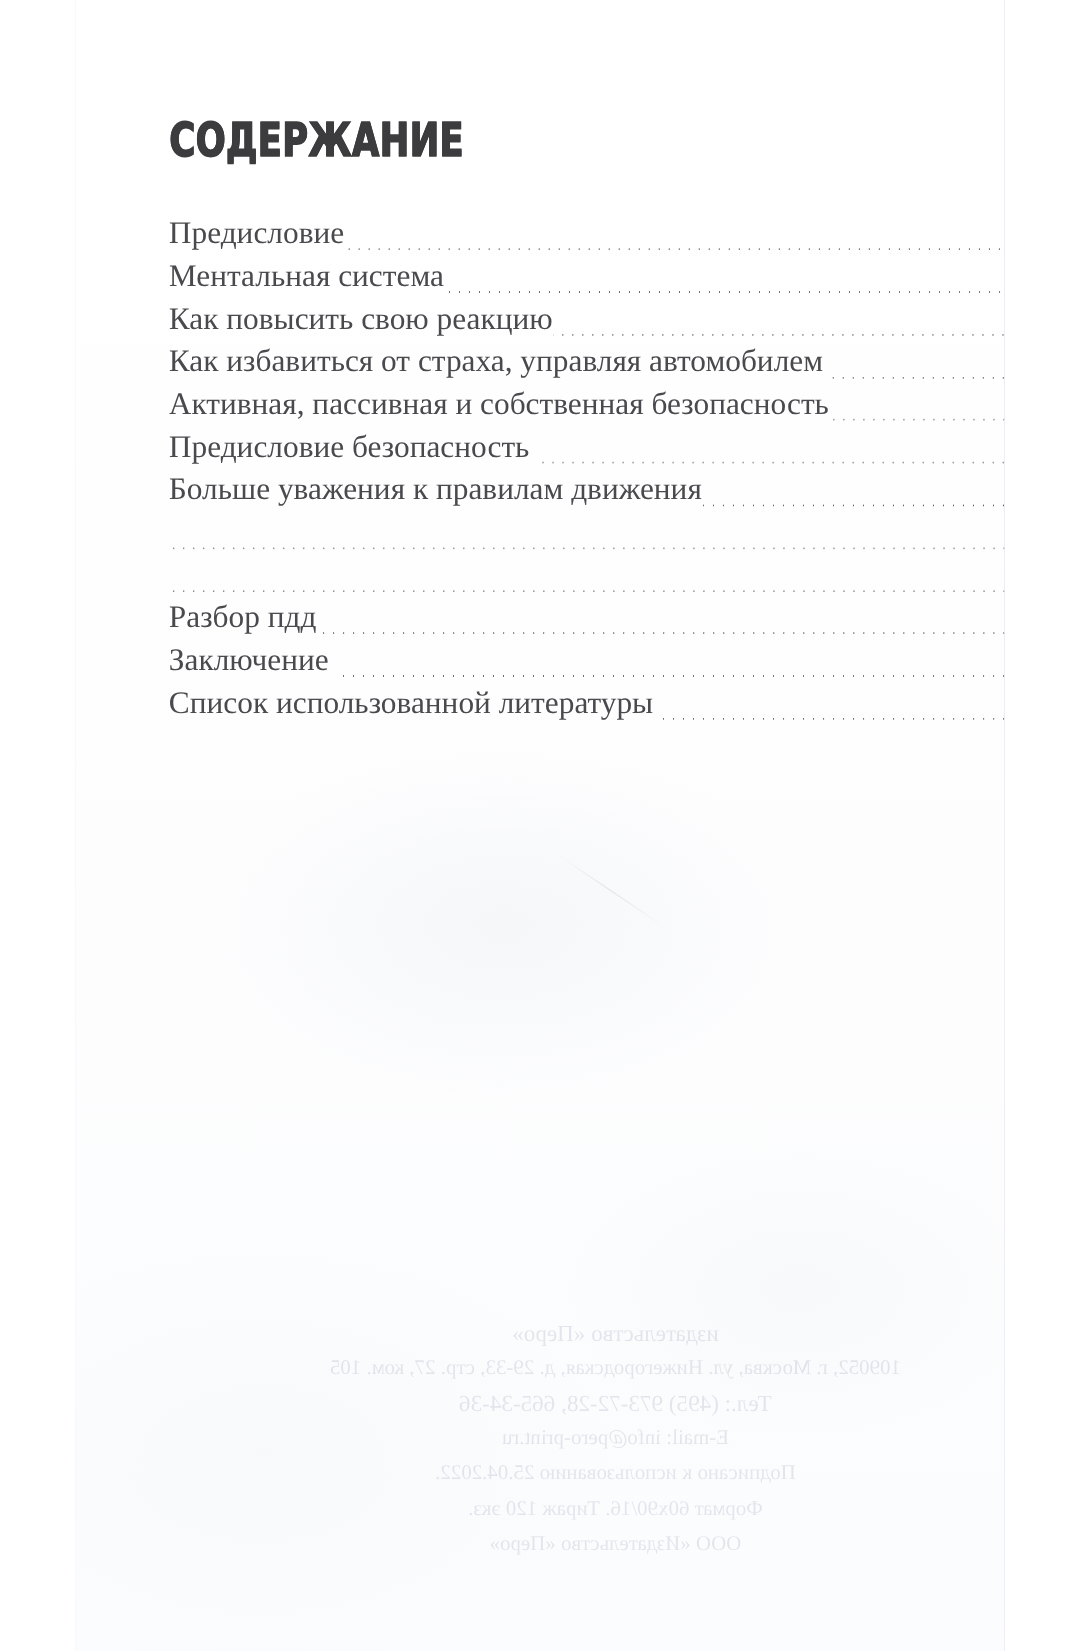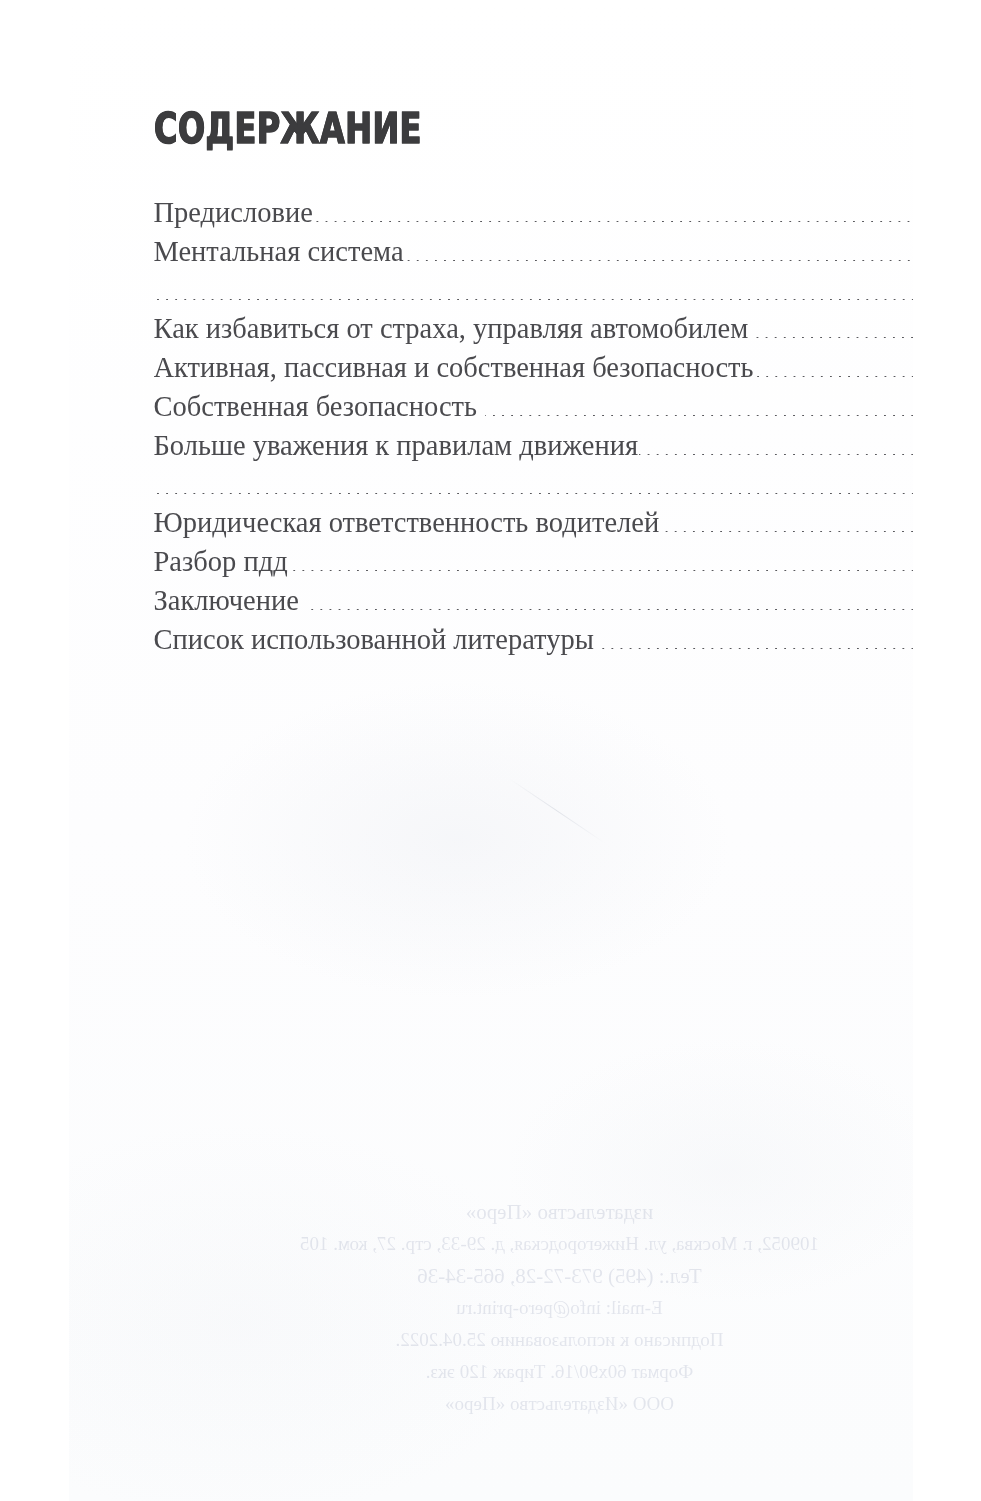--- a/index.html
+++ b/index.html
@@ -69,21 +69,21 @@
     left: 85px;
     top: 194px;
     width: 812px;
     list-style: none;
     margin: 0;
     padding: 0;
   }
 
   .toc-entry {
     display: flex;
-    align-items: center;
+    align-items: flex-end;
     width: 100%;
     height: 38.8px;
     font-size: 28.5px;
     line-height: 38.8px;
     color: #4a4a4e;
     white-space: nowrap;
     overflow: hidden;
   }
 
   .toc-title {
@@ -164,56 +164,56 @@
       <span class="toc-page">5</span>
     </li>
 
     <li class="toc-entry">
       <span class="toc-title">Ментальная система</span>
       <span class="toc-leader"></span>
       <span class="toc-page">9</span>
     </li>
 
     <li class="toc-entry">
+      <span class="toc-title">Как повысить свою реакцию</span>
       <span class="toc-leader"></span>
       <span class="toc-page">23</span>
     </li>
 
     <li class="toc-entry gap">
       <span class="toc-title">Как избавиться от страха, управляя автомобилем</span>
       <span class="toc-leader"></span>
       <span class="toc-page">19</span>
     </li>
 
     <li class="toc-entry">
       <span class="toc-title">Активная, пассивная и собственная безопасность</span>
       <span class="toc-leader"></span>
       <span class="toc-page">30</span>
     </li>
 
     <li class="toc-entry gap">
-      <span class="toc-title">Собственная безопасность</span>
+      <span class="toc-title">Предисловие безопасность</span>
       <span class="toc-leader"></span>
       <span class="toc-page">30</span>
     </li>
 
 
     <li class="toc-entry">
       <span class="toc-title">Больше уважения к правилам движения</span>
       <span class="toc-leader"></span>
       <span class="toc-page">40</span>
     </li>
 
     <li class="toc-entry">
       <span class="toc-leader"></span>
       <span class="toc-page">47</span>
     </li>
 
     <li class="toc-entry">
-      <span class="toc-title">Юридическая ответственность водителей</span>
       <span class="toc-leader"></span>
       <span class="toc-page">46</span>
     </li>
 
     <li class="toc-entry">
       <span class="toc-title">Разбор пдд</span>
       <span class="toc-leader"></span>
       <span class="toc-page">69</span>
     </li>
 

